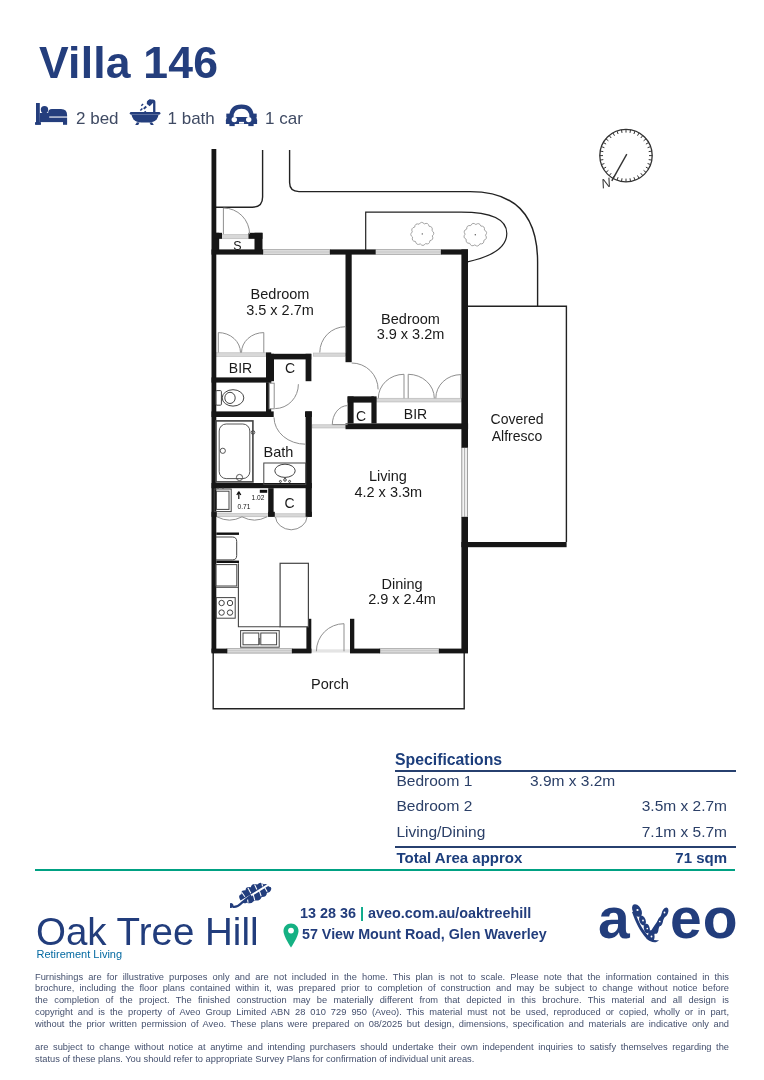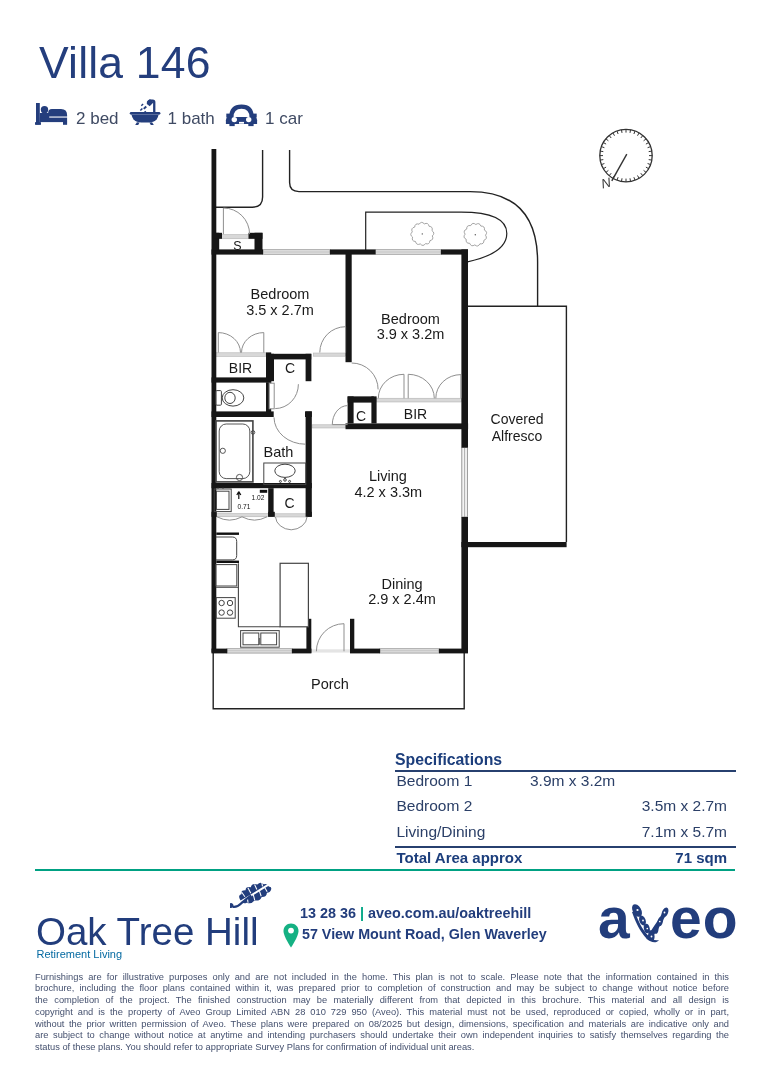--- a/index.html
+++ b/index.html
@@ -1,18 +1,18 @@
 <!DOCTYPE html>
 <html><head>
 <meta charset="utf-8">
 <style>
   html,body{margin:0;padding:0;}
   body{width:764px;height:1080px;background:#ffffff;font-family:"Liberation Sans",sans-serif;position:relative;overflow:hidden;}
   .abs{position:absolute;}
-  .navy{color:#203a78;}
+  .navy{color:#203a78;font-weight:bold;}
 </style>
 </head>
 <body>
 
 <div class="abs navy" style="left:39px;top:37.5px;font-size:44.5px;letter-spacing:0.2px;color:#243e7d;">Villa 146</div>
 
 <div class="abs" style="left:0;top:0;width:764px;height:140px;">
 <svg width="764" height="140" viewBox="0 0 764 140">
 
   <g fill="#243e7d">
@@ -430,15 +430,15 @@
     <text x="73" y="48" font-size="57" font-weight="bold" fill="#223d7c" font-family="Liberation Sans, sans-serif" letter-spacing="1">eo</text>
   </svg>
 </div>
 
 <div class="abs" style="left:35px;top:971.5px;width:694px;font-size:9.3px;line-height:11.75px;color:#44506e;">
 <div style="text-align:justify;text-align-last:justify;white-space:normal;height:11.75px;overflow:hidden;">Furnishings are for illustrative purposes only and are not included in the home. This plan is not to scale. Please note that the information contained in this</div>
 <div style="text-align:justify;text-align-last:justify;white-space:normal;height:11.75px;overflow:hidden;">brochure, including the floor plans contained within it, was prepared prior to completion of construction and may be subject to change without notice before</div>
 <div style="text-align:justify;text-align-last:justify;white-space:normal;height:11.75px;overflow:hidden;">the completion of the project. The finished construction may be materially different from that depicted in this brochure. This material and all design is</div>
 <div style="text-align:justify;text-align-last:justify;white-space:normal;height:11.75px;overflow:hidden;">copyright and is the property of Aveo Group Limited ABN 28 010 729 950 (Aveo). This material must not be used, reproduced or copied, wholly or in part,</div>
 <div style="text-align:justify;text-align-last:justify;white-space:normal;height:11.75px;overflow:hidden;">without the prior written permission of Aveo. These plans were prepared on 08/2025 but design, dimensions, specification and materials are indicative only and</div>
-<div style="text-align:justify;text-align-last:justify;white-space:normal;height:11.75px;overflow:hidden;">are subject to change without notice at anytime and intending purchasers should undertake their own independent inquiries to satisfy themselves regarding the</div>
+<div style="text-align:justify;text-align-last:justify;white-space:normal;height:11.75px;overflow:hidden;margin-top:12px;">are subject to change without notice at anytime and intending purchasers should undertake their own independent inquiries to satisfy themselves regarding the</div>
 <div>status of these plans. You should refer to appropriate Survey Plans for confirmation of individual unit areas.</div>
 </div>
 
 </body></html>

